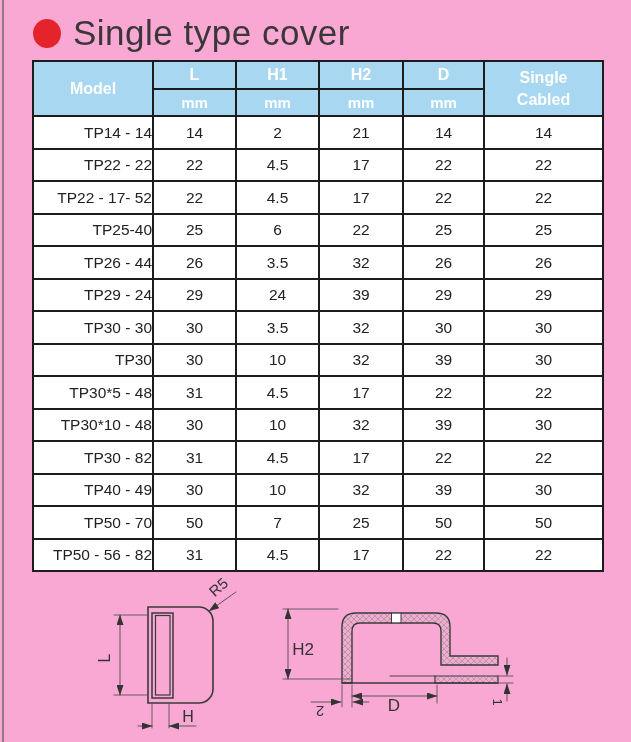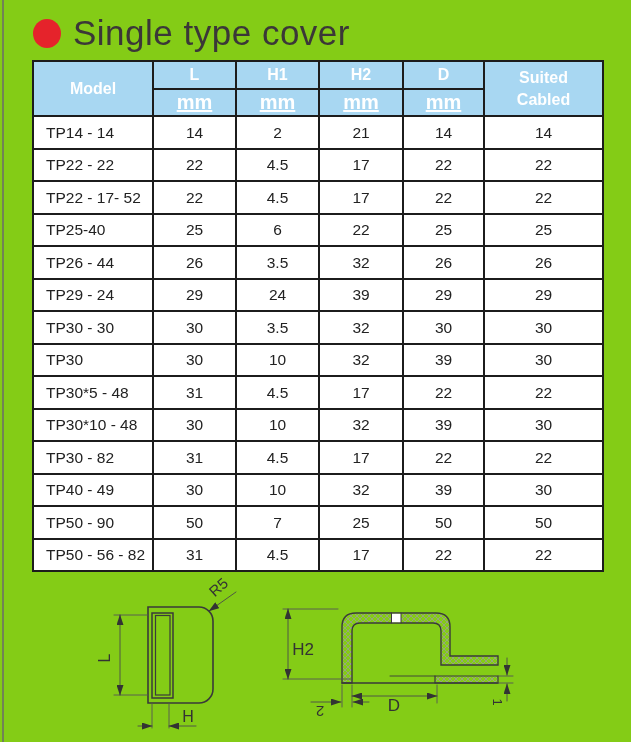--- a/index.html
+++ b/index.html
@@ -7,21 +7,21 @@
     --accent-red:#e5232b;
     --header-blue:#a8d7f2;
     --border-col:#1c1c1c;
     --ink:#222222;
     --line:#3a3a3a;
     --dim:#4a4a4a;
   }
   .page{
     position:relative;
     width:631px;height:742px;
-    background:#84cc16;
+    background:#f9a8d4;
     font-family:"Liberation Sans","DejaVu Sans",sans-serif;
     overflow:hidden;
   }
   .edge-line{
     position:absolute;left:2px;top:0;width:2px;height:742px;
     background:#6b6b6b;opacity:.75;
   }
   .title-row{position:absolute;left:33px;top:13px;height:40px;display:flex;align-items:center;}
   .dot{
     width:28px;height:29px;border-radius:50%;
@@ -46,29 +46,29 @@
   table.spec th, table.spec td{
     border:2px solid var(--border-col);
     padding:0;margin:0;
   }
   table.spec thead th{
     background:var(--header-blue);
     color:#ffffff;font-weight:bold;font-size:16px;
     text-align:center;vertical-align:middle;
   }
   table.spec thead tr.r1 th{height:26px;}
-  table.spec thead tr.r2 th{height:25px;font-size:20px;text-decoration:underline;}
+  table.spec thead tr.r2 th{height:25px;font-size:15px;}
   th.suited{white-space:pre-line;line-height:1.35;font-size:16px;}
   table.spec tbody tr{height:32.5px;}
   table.spec tbody td{
     font-size:15.5px;color:var(--ink);
     text-align:center;vertical-align:middle;
     background:#ffffff;line-height:1;
   }
-  table.spec tbody td.model{text-align:left;padding-left:12px;}
+  table.spec tbody td.model{text-align:right;padding-left:12px;}
   .drawing-svg{position:absolute;left:0;top:565px;}
   .drawing-svg text{
     fill:#333333;
     font-family:"Liberation Sans","DejaVu Sans",sans-serif;
   }
 </style>
 </head>
 <body>
 
 <div class="page">
@@ -89,21 +89,21 @@
         <col class="c4">
         <col class="c5">
     </colgroup>
     <thead>
       <tr class="r1">
         <th rowspan="2">Model</th>
         <th>L</th>
         <th>H1</th>
         <th>H2</th>
         <th>D</th>
-        <th rowspan="2" class="suited">Suited
+        <th rowspan="2" class="suited">Single
 Cabled</th>
       </tr>
       <tr class="r2">
         <th>mm</th>
         <th>mm</th>
         <th>mm</th>
         <th>mm</th>
       </tr>
     </thead>
     <tbody>
@@ -209,21 +209,21 @@
     <tr>
       <td class="model">TP40 - 49</td>
       <td>30</td>
       <td>10</td>
       <td>32</td>
       <td>39</td>
       <td>30</td>
     </tr>
 
     <tr>
-      <td class="model">TP50 - 90</td>
+      <td class="model">TP50 - 70</td>
       <td>50</td>
       <td>7</td>
       <td>25</td>
       <td>50</td>
       <td>50</td>
     </tr>
 
     <tr>
       <td class="model">TP50 - 56 - 82</td>
       <td>31</td>

